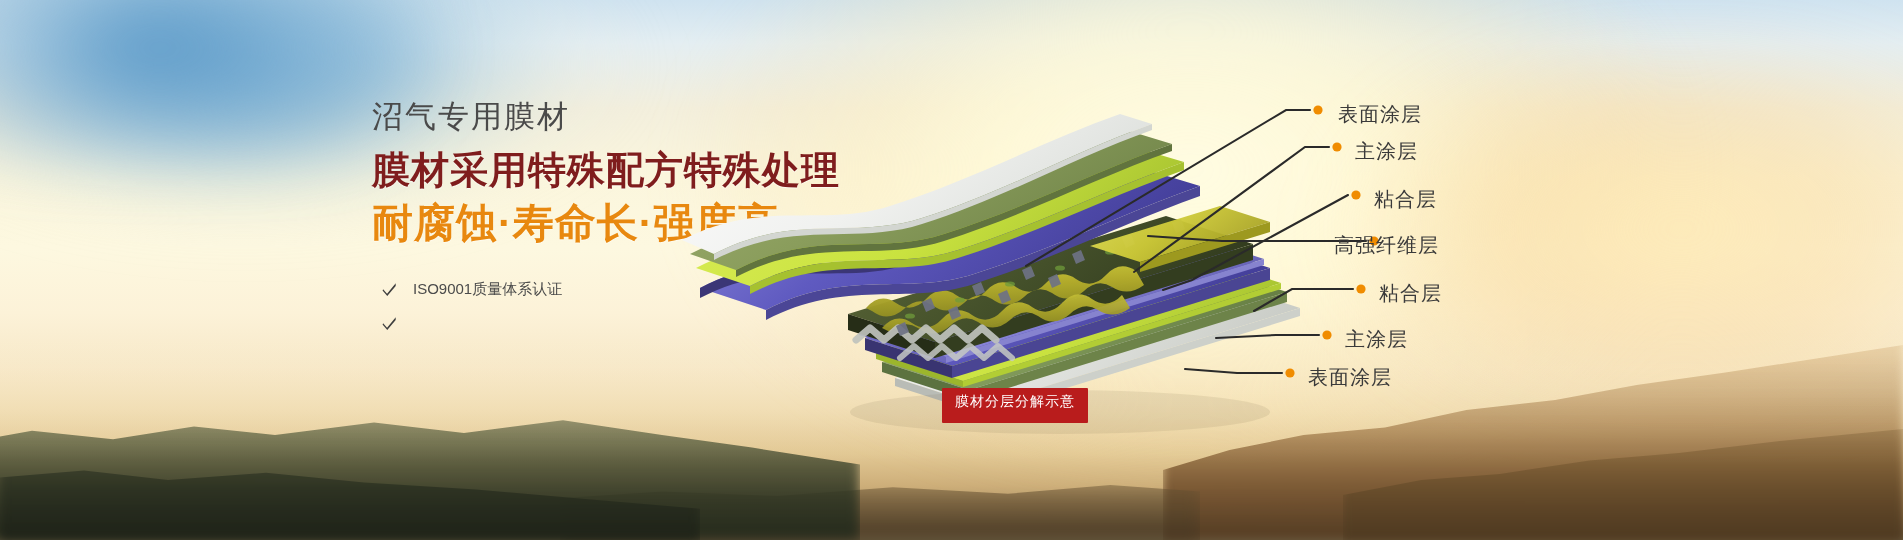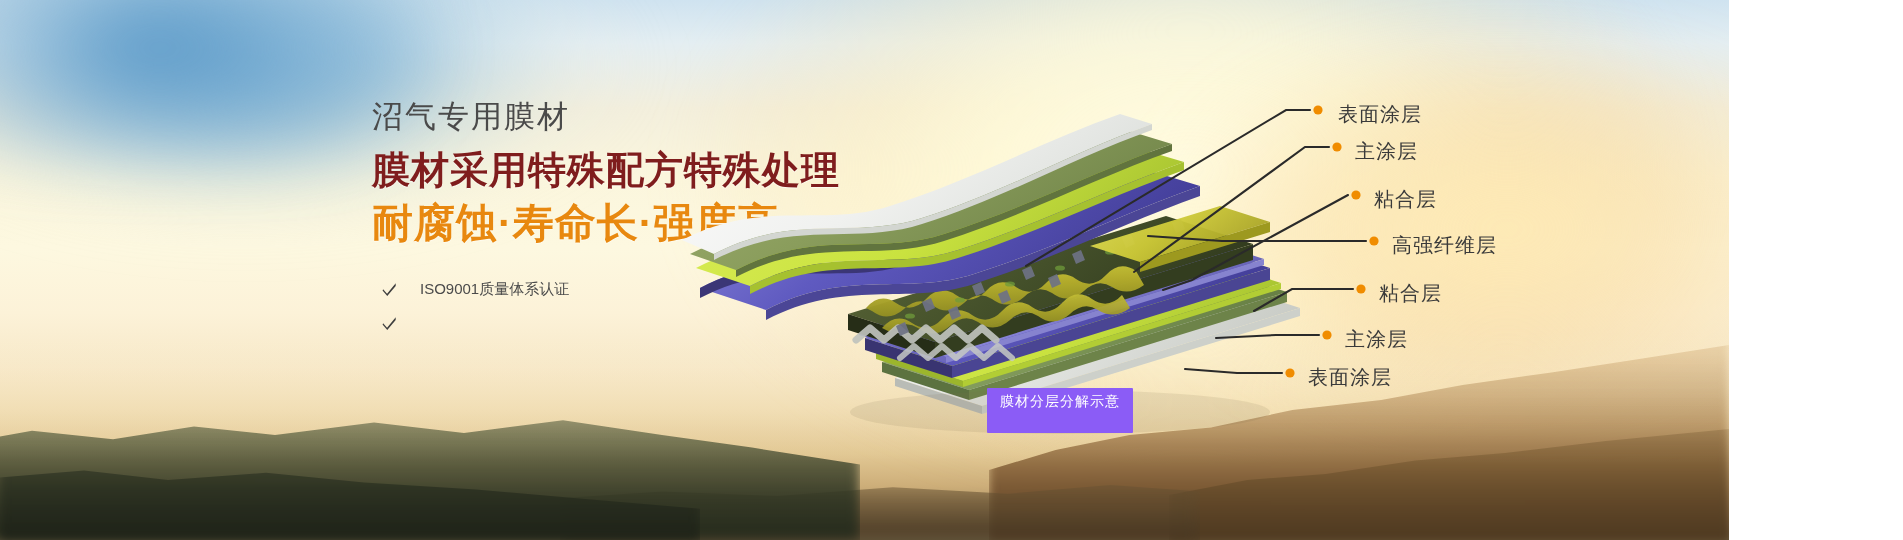--- a/index.html
+++ b/index.html
@@ -2,21 +2,21 @@
 <html><head>
 <meta charset="utf-8">
 <title>Banner</title>
 <style>
   html,body{margin:0;padding:0;}
   body{
     width:1903px;height:540px;overflow:hidden;
     font-family:"Liberation Sans","DejaVu Sans",sans-serif;
   }
   .banner{
-    position:relative;width:1729px;height:540px;overflow:hidden;
+    position:relative;width:1903px;height:540px;overflow:hidden;
     background:#efe2c6;
   }
 
   
   .bg-base{
     position:absolute;inset:0;
     background:
       linear-gradient(to bottom,
         #cfe3f0 0%,
         #e4eef2 8%,
@@ -146,43 +146,43 @@
     letter-spacing:1px;line-height:1.25;margin:0;white-space:nowrap;
     text-shadow:0 1px 1px rgba(255,255,255,0.65);
   }
   .headline-accent{
     font-size:41px;font-weight:bold;color:#e8880f;
     letter-spacing:1px;line-height:1.3;margin:2px 0 0 0;white-space:nowrap;
     text-shadow:0 1px 1px rgba(255,255,255,0.55);
   }
   .features{margin:30px 0 0 10px;padding:0;list-style:none;}
   .feature{
-    display:flex;align-items:center;gap:23px;
+    display:flex;align-items:center;gap:16px;
     margin-bottom:17px;font-size:15px;color:#4b4b4b;white-space:nowrap;
   }
   .check{
     flex:0 0 auto;width:15px;height:15px;display:block;
   }
 
   
   .diagram{position:absolute;left:660px;top:40px;width:700px;height:420px;}
   .diagram svg{display:block;}
 
   
   .callouts{position:absolute;left:0;top:0;width:1903px;height:540px;
             pointer-events:none;}
   .callouts svg{position:absolute;left:0;top:0;}
   .callout-label{
     position:absolute;font-size:20px;color:#3a3a3a;white-space:nowrap;
     letter-spacing:1px;pointer-events:auto;
   }
   .badge{
-    position:absolute;left:987px;top:388px;
-    background:#8b5cf6;color:#ffffff;font-size:14px;
-    padding:5px 13px 22px 13px;letter-spacing:1px;white-space:nowrap;
+    position:absolute;left:942px;top:388px;
+    background:#b91c1c;color:#ffffff;font-size:14px;
+    padding:5px 13px 12px 13px;letter-spacing:1px;white-space:nowrap;
     border-radius:1px;
   }
 </style>
 </head>
 <body>
 
 <div class="banner">
 
   <div class="bg-base"></div>
   <div class="bg-sky-left"></div>
@@ -398,21 +398,21 @@
         <circle cx="1374" cy="241" r="4.6"></circle>
         <circle cx="1361" cy="289" r="4.6"></circle>
         <circle cx="1327" cy="335" r="4.6"></circle>
         <circle cx="1290" cy="373" r="4.6"></circle>
       </g>
     </svg>
 
     <span class="callout-label" style="left:1338px;top:101px;">表面涂层</span>
     <span class="callout-label" style="left:1355px;top:138px;">主涂层</span>
     <span class="callout-label" style="left:1374px;top:186px;">粘合层</span>
-    <span class="callout-label" style="left:1392px;top:232px;">高强纤维层</span>
+    <span class="callout-label" style="left:1334px;top:232px;">高强纤维层</span>
     <span class="callout-label" style="left:1379px;top:280px;">粘合层</span>
     <span class="callout-label" style="left:1345px;top:326px;">主涂层</span>
     <span class="callout-label" style="left:1308px;top:364px;">表面涂层</span>
   </div>
 
   <div class="badge">膜材分层分解示意</div>
 
 </div>
 
 </body></html>

